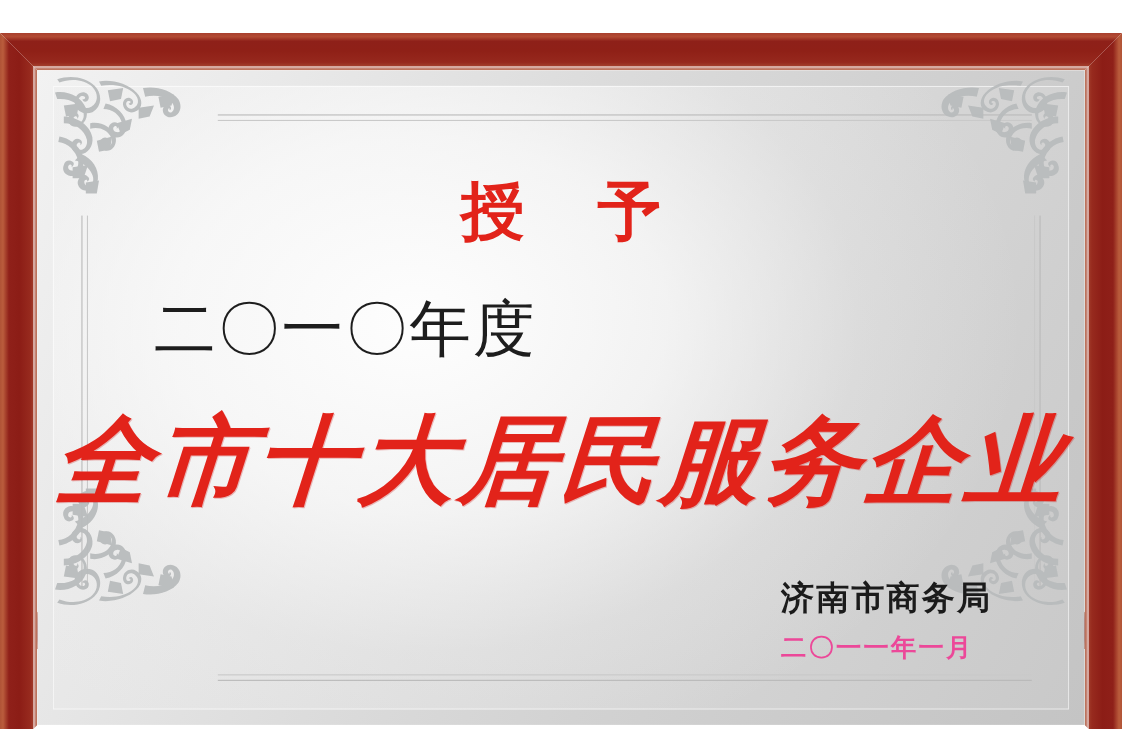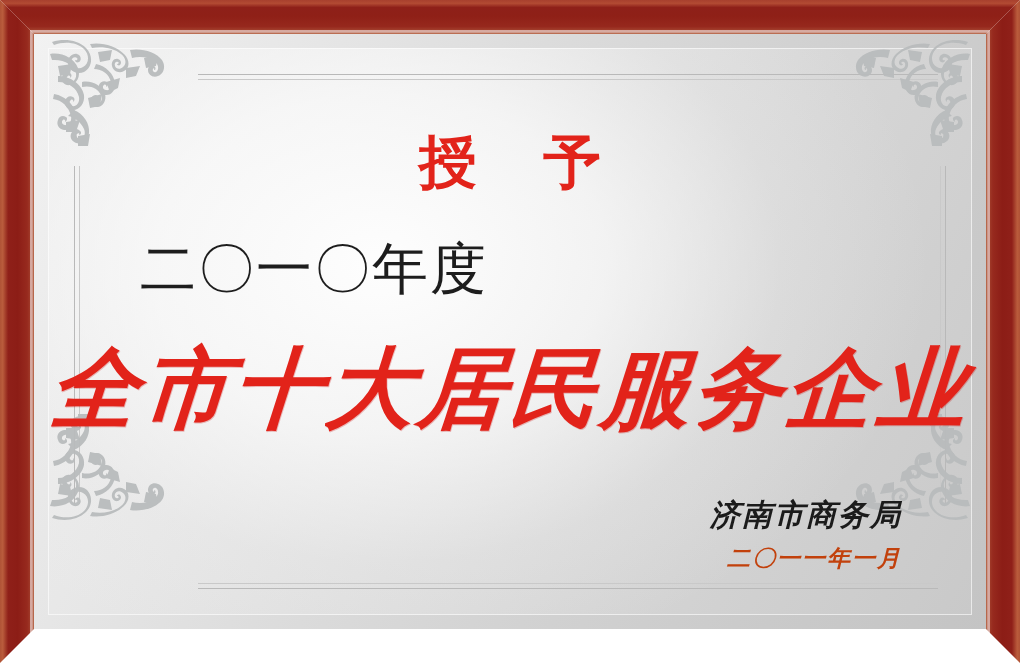--- a/index.html
+++ b/index.html
@@ -6,21 +6,21 @@
   * { margin:0; padding:0; box-sizing:border-box; }
   html,body{
     width:1020px; height:663px; overflow:hidden;
     background:#ffffff;
     font-family:"Liberation Serif", serif;
   }
 
   
   .plaque{
     position:relative;
-    width:1020px; height:560px;
+    width:1020px; height:560px;margin-top:30px;
   }
 
   
   .frame-rail{ position:absolute; }
 
   .rail-top{
     top:0; left:0; width:1020px; height:34px;
     background:linear-gradient(to bottom,
       #a8402e 0%, #b24a33 10%, #8e2019 22%,
       #8f2017 48%, #96281d 78%, #a94a34 94%, #c07a5d 100%);
@@ -123,36 +123,35 @@
     font-size:88px; font-weight:700;
     letter-spacing:4px;
     color:#e2231a;
     font-style:italic;
     transform:skewX(-4deg);
     text-shadow:1px 1px 0 rgba(200,0,0,.25);
     white-space:nowrap;
   }
   .sign-block{
     position:absolute; right:118px; top:498px;
-    text-align:right;
-    font-style:italic;
+    text-align:left;
   }
   .sign-org{
     font-family:"Liberation Sans","DejaVu Sans",sans-serif;
     font-size:30px; font-weight:700;
     letter-spacing:2px;
     color:#1b1b1b;
     line-height:1.1;
   }
   .sign-date{
     margin-top:12px;
     font-family:"Liberation Sans","DejaVu Sans",sans-serif;
     font-size:23px; font-weight:700;
     letter-spacing:2px;
-    color:#c2410c;
+    color:#ec4899;
   }
 </style>
 </head>
 <body>
 
 <div class="plaque">
 
   <div class="frame-rail rail-top"></div>
   <div class="frame-rail rail-bottom"></div>
   <div class="frame-rail rail-left"></div>

